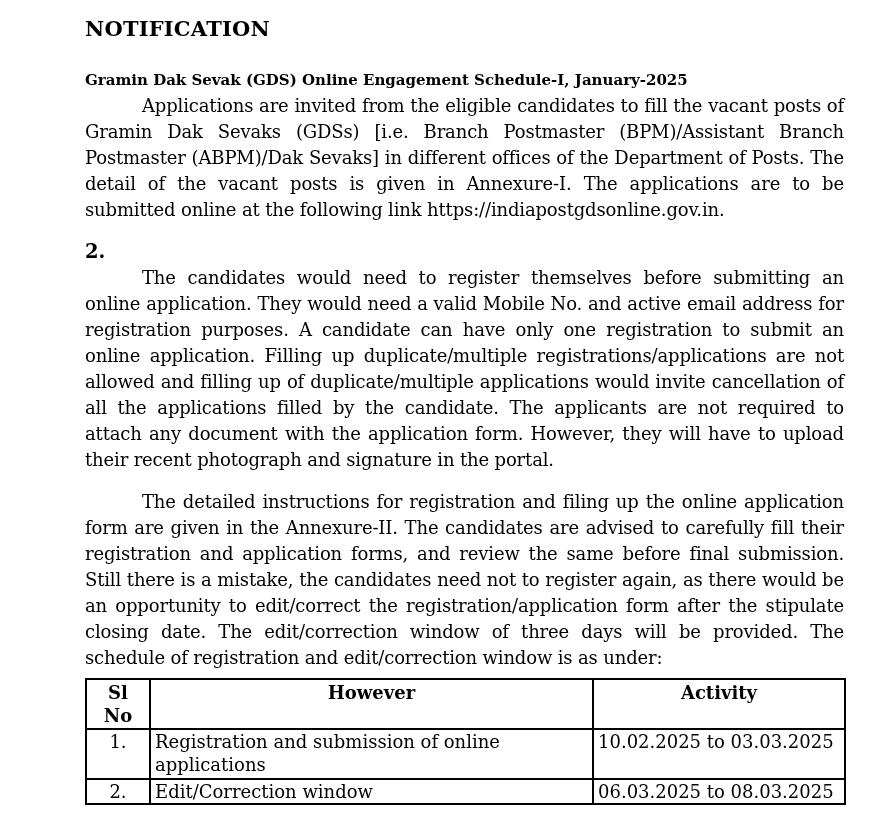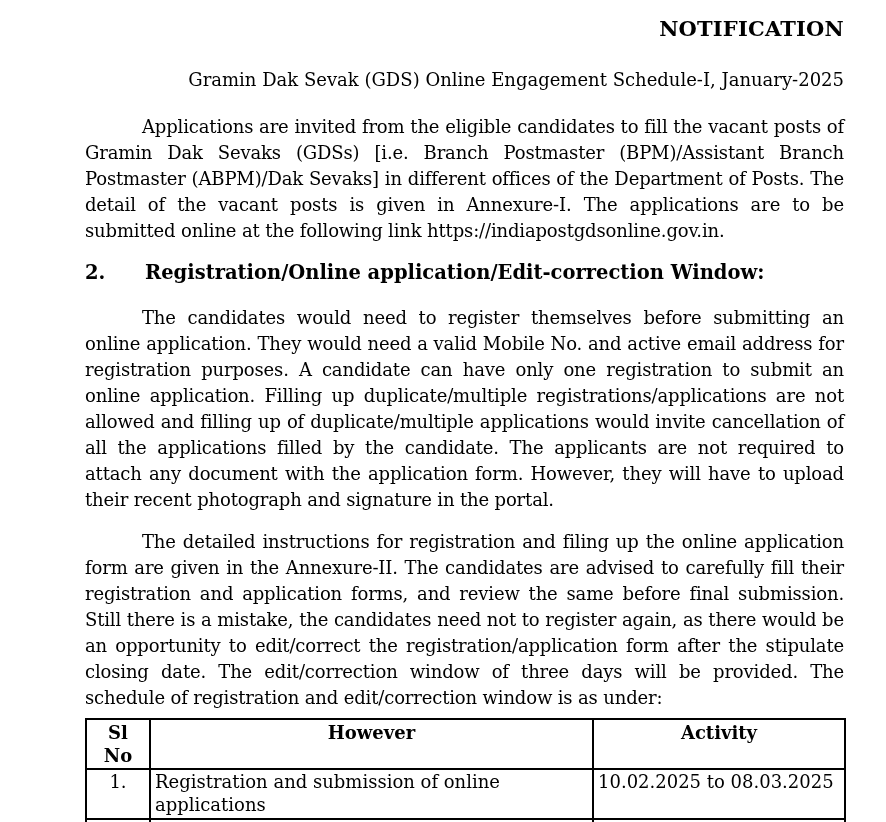--- a/index.html
+++ b/index.html
@@ -8,43 +8,43 @@
     position: relative;
     width: 886px;
     height: 822px;
     background: #ffffff;
     color: #000000;
     font-family: "DejaVu Serif", "Liberation Serif", serif;
     padding: 15px 42px 0 85px;
     overflow: hidden;
   }
   .doc-title {
-    text-align: right;
+    text-align: left;
     font-size: 21px;
     font-weight: bold;
     line-height: 27px;
     letter-spacing: 0.2px;
   }
   .doc-subtitle {
-    text-align: right;
-    font-size: 18px;
-    font-weight: normal;
+    text-align: left;
+    font-size: 15px;
+    font-weight: bold;
     line-height: 26px;
     margin-top: 25px;
     white-space: nowrap;
   }
   .para {
     font-size: 18px;
     line-height: 26px;
     text-align: justify;
     text-indent: 57px;
     letter-spacing: -0.15px;
   }
-  .para-intro   { margin-top: 21px; }
-  .para-reg     { margin-top: 19px; }
+  .para-intro   { }
+  .para-reg     { }
   .para-instr   { margin-top: 16px; }
   .section-heading {
     display: flex;
     margin-top: 16px;
     font-size: 19.5px;
     font-weight: bold;
     line-height: 26px;
   }
   .section-number { flex: 0 0 60px; }
   .schedule-table {
@@ -75,21 +75,20 @@
 <div class="page">
 
   <h1 class="doc-title">NOTIFICATION</h1>
 
   <h2 class="doc-subtitle">Gramin Dak Sevak (GDS) Online Engagement Schedule-I, January-2025</h2>
 
   <p class="para para-intro"><span>Applications are invited from the eligible candidates to fill the vacant posts of Gramin Dak Sevaks (GDSs) [i.e. Branch Postmaster (BPM)/Assistant Branch Postmaster (ABPM)/Dak Sevaks] in different offices of the Department of Posts. The detail of the vacant posts is given in Annexure-I. The applications are to be submitted online at the following link </span><span>https://indiapostgdsonline.gov.in</span><span>.</span></p>
 
   <div class="section-heading">
     <span class="section-number">2.</span>
-    <span class="section-title">Registration/Online application/Edit-correction Window:</span>
   </div>
 
   <p class="para para-reg">The candidates would need to register themselves before submitting an online application. They would need a valid Mobile No. and active email address for registration purposes. A candidate can have only one registration to submit an online application. Filling up duplicate/multiple registrations/applications are not allowed and filling up of duplicate/multiple applications would invite cancellation of all the applications filled by the candidate. The applicants are not required to attach any document with the application form. However, they will have to upload their recent photograph and signature in the portal.</p>
 
   <p class="para para-instr">The detailed instructions for registration and filing up the online application form are given in the Annexure-II. The candidates are advised to carefully fill their registration and application forms, and review the same before final submission. Still there is a mistake, the candidates need not to register again, as there would be an opportunity to edit/correct the registration/application form after the stipulate closing date. The edit/correction window of three days will be provided. The schedule of registration and edit/correction window is as under:</p>
 
   <table class="schedule-table">
     <colgroup>
       <col class="col-slno">
       <col class="col-activity">
@@ -99,21 +98,21 @@
       <tr>
         <th>Sl No</th>
         <th>However</th>
         <th>Activity</th>
       </tr>
     </thead>
     <tbody>
       <tr class="row-tall">
         <td class="cell-slno">1.</td>
         <td class="cell-activity">Registration and submission of online applications</td>
-        <td class="cell-schedule">10.02.2025 to 08.03.2025</td>
+        <td class="cell-schedule">10.02.2025 to 03.03.2025</td>
       </tr>
       <tr>
         <td class="cell-slno">2.</td>
         <td class="cell-activity">Edit/Correction window</td>
         <td class="cell-schedule">06.03.2025 to 08.03.2025</td>
       </tr>
     </tbody>
   </table>
 
 </div>

